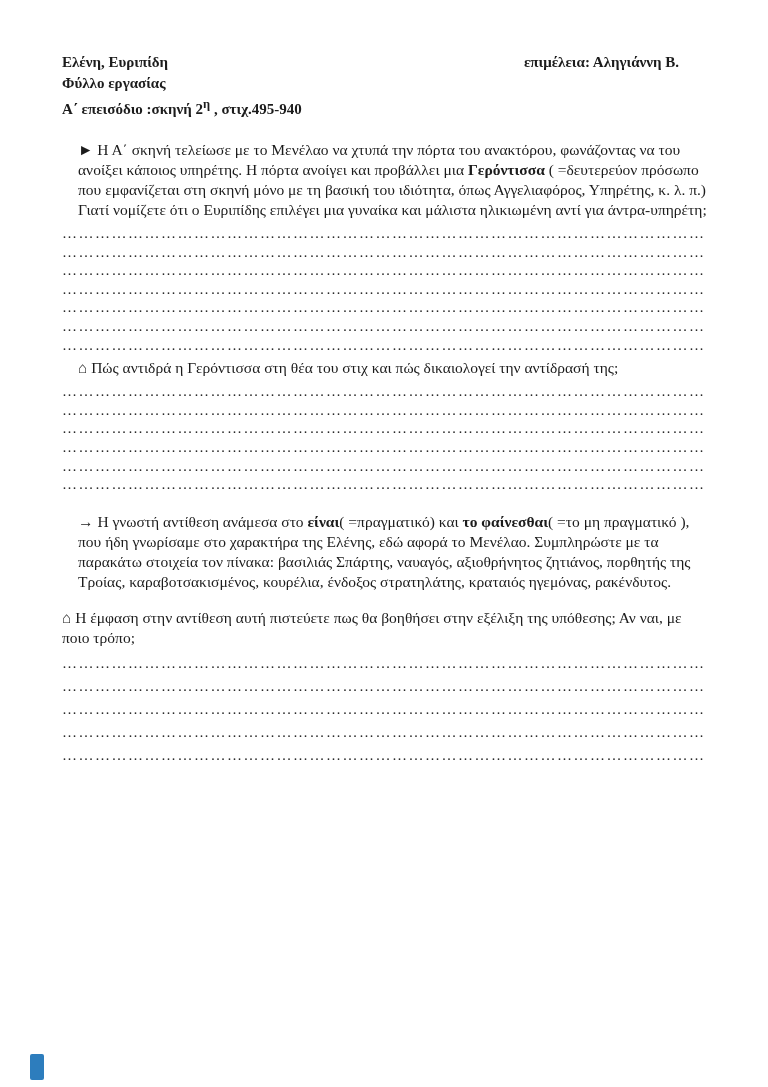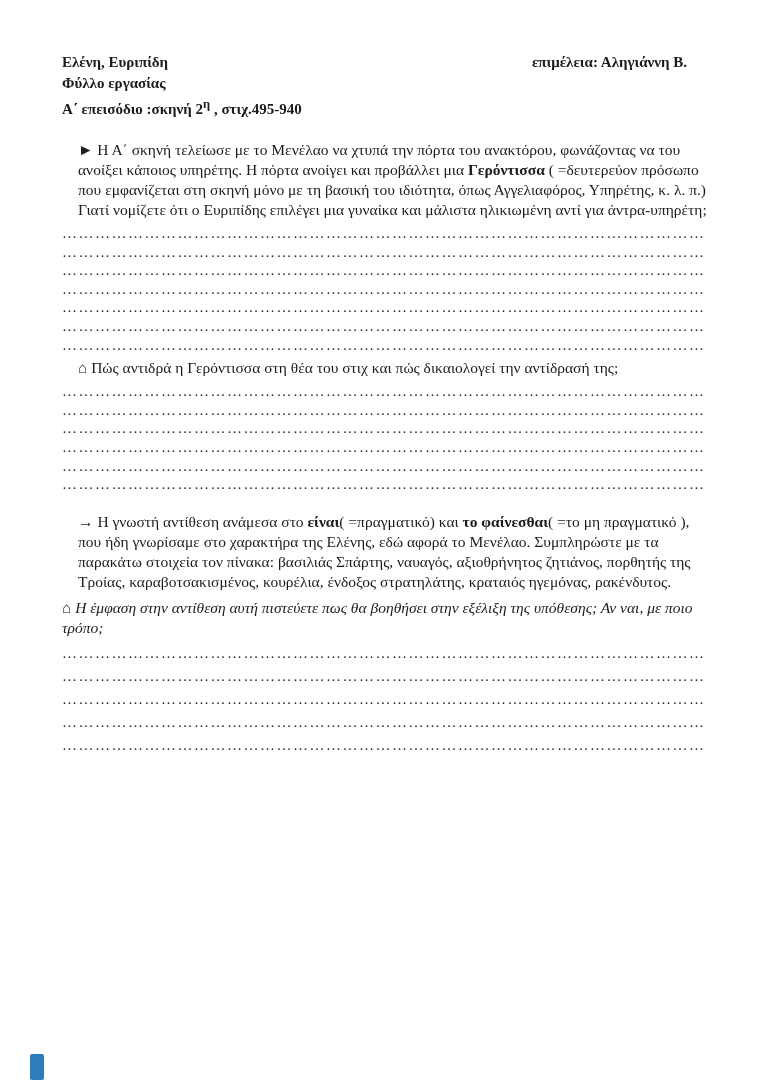--- a/index.html
+++ b/index.html
@@ -9,21 +9,21 @@
     width:768px; height:1087px;
     background:#ffffff;
     color:#1c1c1c;
     font-family:"Liberation Serif","DejaVu Serif",serif;
     padding:52px 61px 0 62px;
     overflow:hidden;
   }
   .header-row { display:flex; justify-content:space-between; align-items:baseline;gap:11px; }
   .b { font-weight:bold; }
   .hline { font-size:15px; line-height:21px; font-weight:bold; }
-  .credit { margin-right:20px; }
+  .credit { margin-right:28px; }
   .para { font-size:15.5px; line-height:20px; text-align:left; }
   .indent { padding-left:16px; }
   .q1 { margin-top:20px; }
   .dots-block { margin-top:4px; }
   .dots {
     font-size:15px; line-height:18.6px;
     white-space:nowrap; overflow:hidden;
     letter-spacing:1.5px; color:#2a2a2a; width:100%;
   }
   .dots-bottom .dots { line-height:23px; }
@@ -38,21 +38,21 @@
   }
   .th { flex:1; text-align:center; font-weight:bold; font-size:15px; line-height:20px; padding:1px 0; }
   .th + .th { border-left:1px solid #6e6e6e; }
   .tbody {
     display:flex; height:130px;
     border:1px solid #9a9a9a; border-top:none;
     background:#ffffff;
   }
   .td { flex:1; }
   .td + .td { border-left:1px solid #9a9a9a; }
-  .q4 { margin-top:6px;font-style:italic; }
+  .q4 { margin-top:16px; }
   .corner-mark {
     position:absolute; left:30px; top:1054px;
     width:14px; height:26px;
     background:#2d7dbd; border-radius:2px;
   }
 </style>
 </head>
 <body>
 
 <div class="page">

